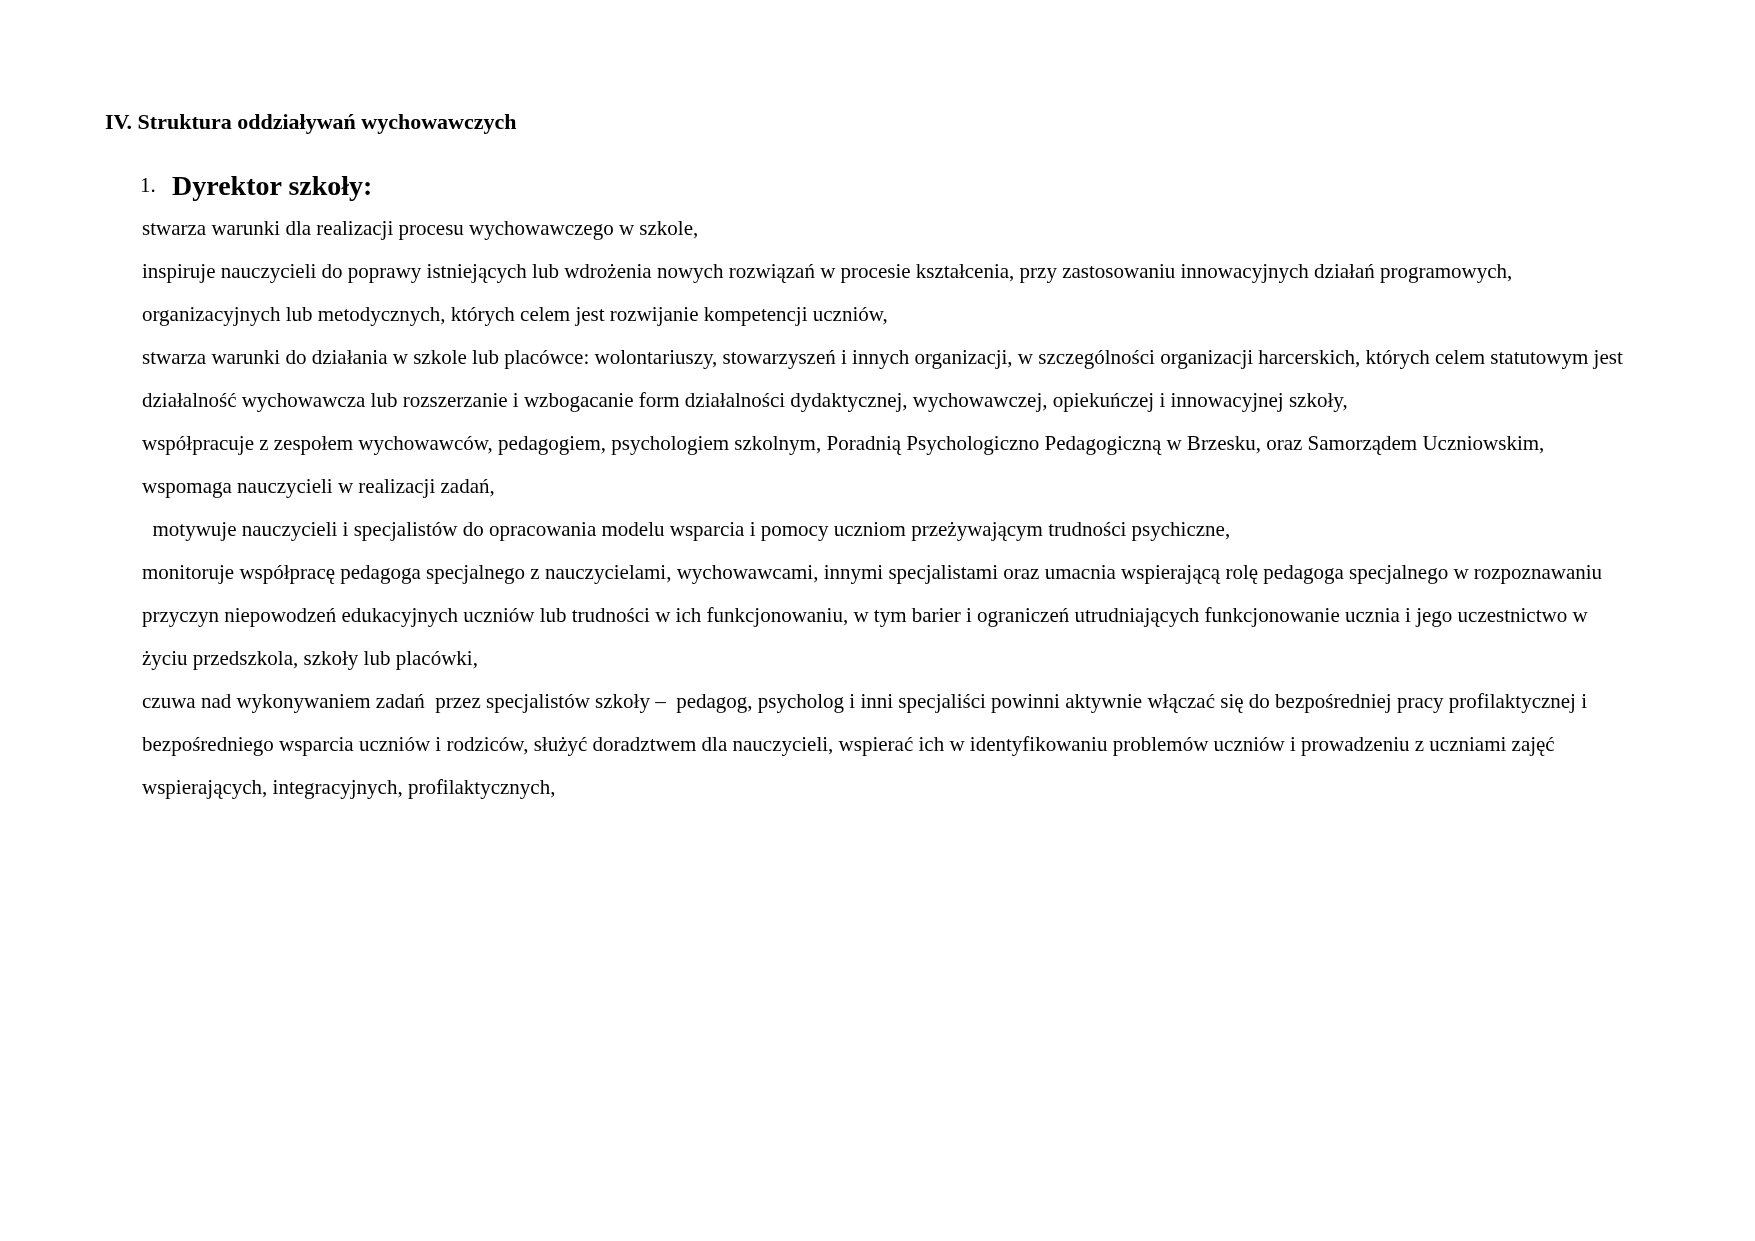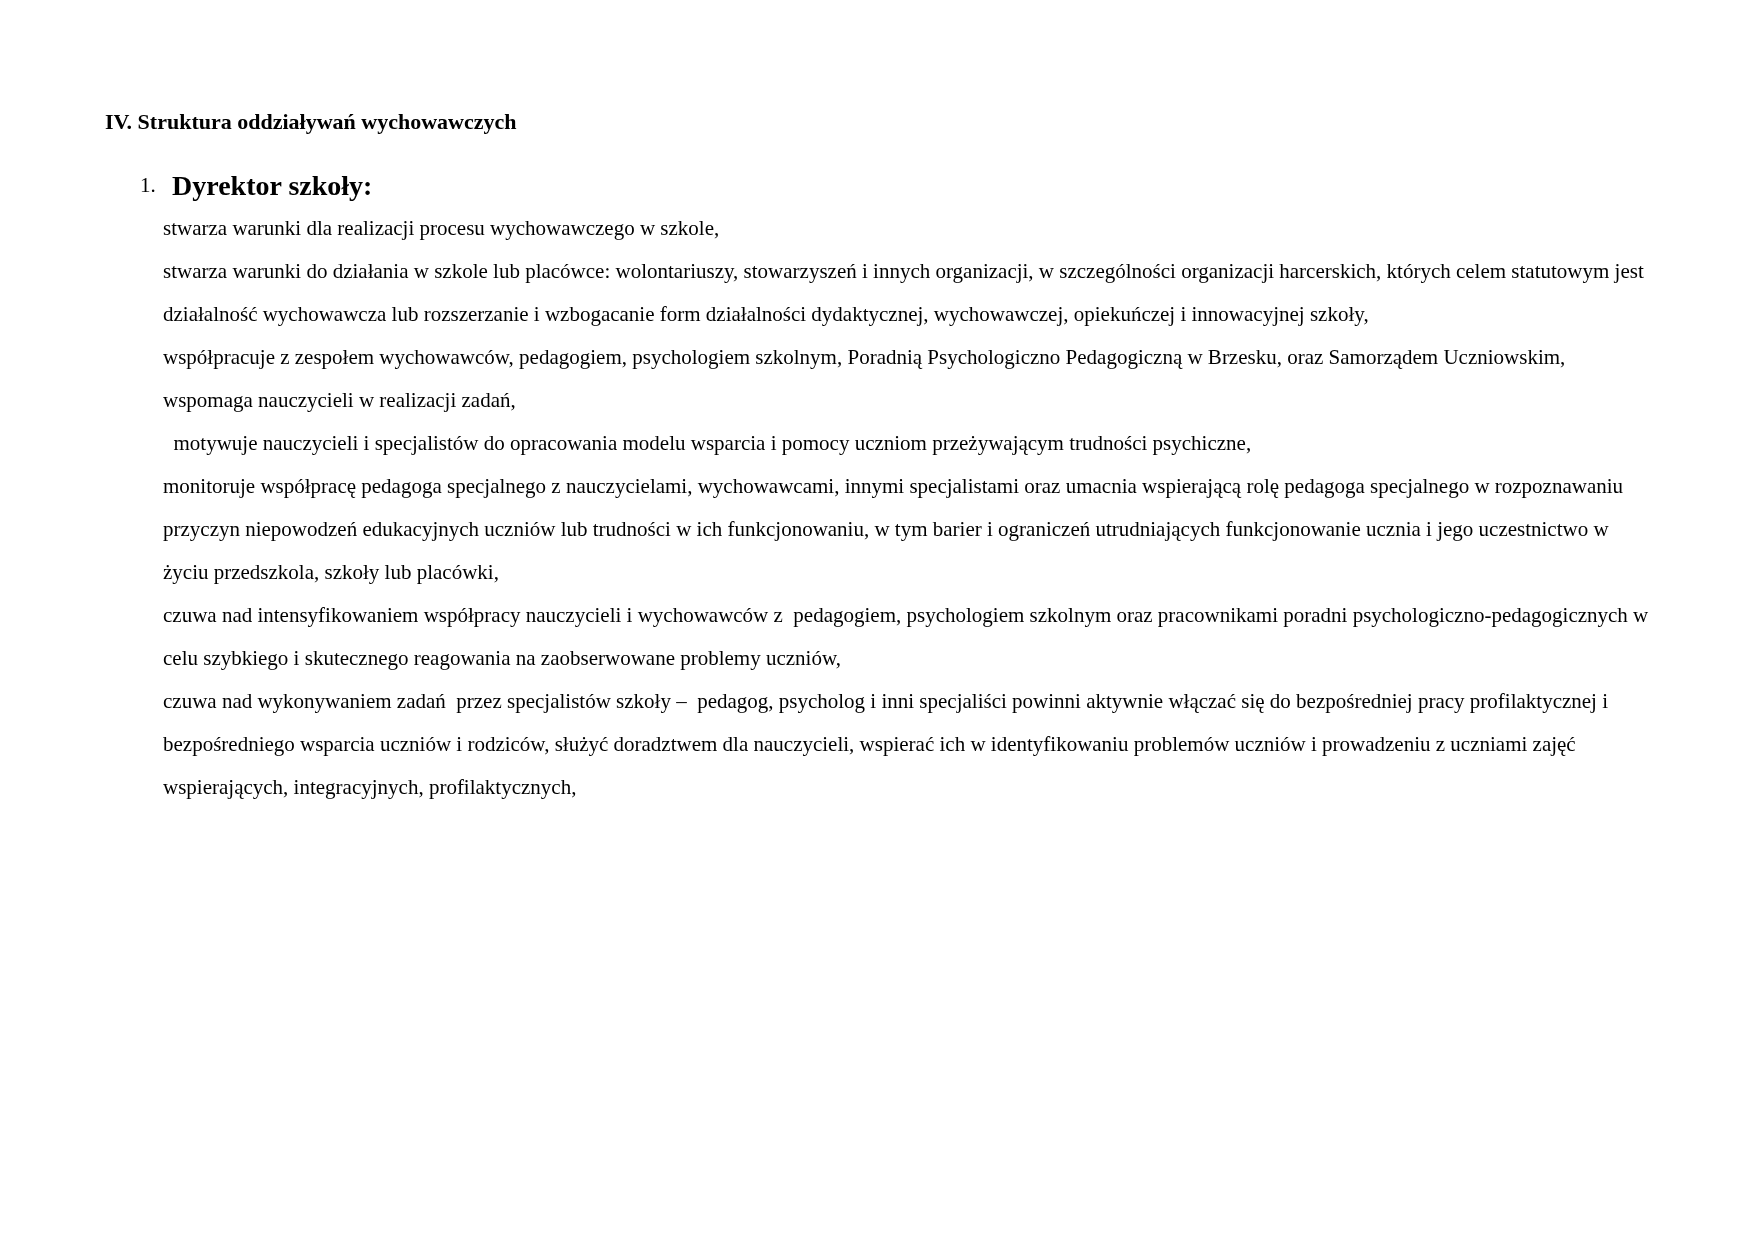--- a/index.html
+++ b/index.html
@@ -37,21 +37,21 @@
   .item-number {
     font-size: 21px;
     width: 32px;
     flex: 0 0 32px;
   }
   .item-heading {
     font-size: 28px;
     font-weight: bold;
   }
   .item-body {
-    margin-left: 58px;
+    margin-left: 37px;
     max-width: 1490px;
   }
   .item-body p {
     margin: 0;
     font-size: 21px;
     line-height: 43px;
     white-space: pre-wrap;
     text-align: left;
   }
 </style>
@@ -61,21 +61,21 @@
 <div class="page">
   <h1 class="section-title">IV. Struktura oddziaływań wychowawczych</h1>
 
   <div class="list-item">
     <div class="item-head">
       <span class="item-number">1.</span>
       <span class="item-heading">Dyrektor szkoły:</span>
     </div>
     <div class="item-body" id="item-body-0">
         <p>stwarza warunki dla realizacji procesu wychowawczego w szkole,</p>
+        <p>inspiruje nauczycieli do poprawy istniejących lub wdrożenia nowych rozwiązań w procesie kształcenia, przy zastosowaniu innowacyjnych działań programowych, organizacyjnych lub metodycznych, których celem jest rozwijanie kompetencji uczniów,</p>
         <p>stwarza warunki do działania w szkole lub placówce: wolontariuszy, stowarzyszeń i innych organizacji, w szczególności organizacji harcerskich, których celem statutowym jest działalność wychowawcza lub rozszerzanie i wzbogacanie form działalności dydaktycznej, wychowawczej, opiekuńczej i innowacyjnej szkoły,</p>
         <p>współpracuje z zespołem wychowawców, pedagogiem, psychologiem szkolnym, Poradnią Psychologiczno Pedagogiczną w Brzesku, oraz Samorządem Uczniowskim, wspomaga nauczycieli w realizacji zadań,</p>
         <p>  motywuje nauczycieli i specjalistów do opracowania modelu wsparcia i pomocy uczniom przeżywającym trudności psychiczne,</p>
         <p>monitoruje współpracę pedagoga specjalnego z nauczycielami, wychowawcami, innymi specjalistami oraz umacnia wspierającą rolę pedagoga specjalnego w rozpoznawaniu przyczyn niepowodzeń edukacyjnych uczniów lub trudności w ich funkcjonowaniu, w tym barier i ograniczeń utrudniających funkcjonowanie ucznia i jego uczestnictwo w życiu przedszkola, szkoły lub placówki,</p>
-        <p>czuwa nad intensyfikowaniem współpracy nauczycieli i wychowawców z  pedagogiem, psychologiem szkolnym oraz pracownikami poradni psychologiczno-pedagogicznych w celu szybkiego i skutecznego reagowania na zaobserwowane problemy uczniów,</p>
         <p>czuwa nad wykonywaniem zadań  przez specjalistów szkoły –  pedagog, psycholog i inni specjaliści powinni aktywnie włączać się do bezpośredniej pracy profilaktycznej i bezpośredniego wsparcia uczniów i rodziców, służyć doradztwem dla nauczycieli, wspierać ich w identyfikowaniu problemów uczniów i prowadzeniu z uczniami zajęć wspierających, integracyjnych, profilaktycznych,</p>
       </div>
   </div>
 </div>
 
 </body></html>

